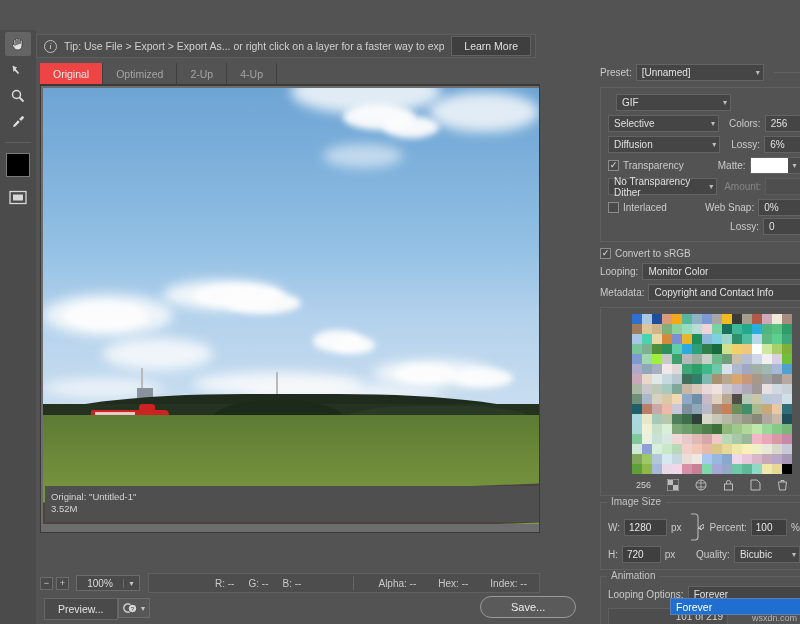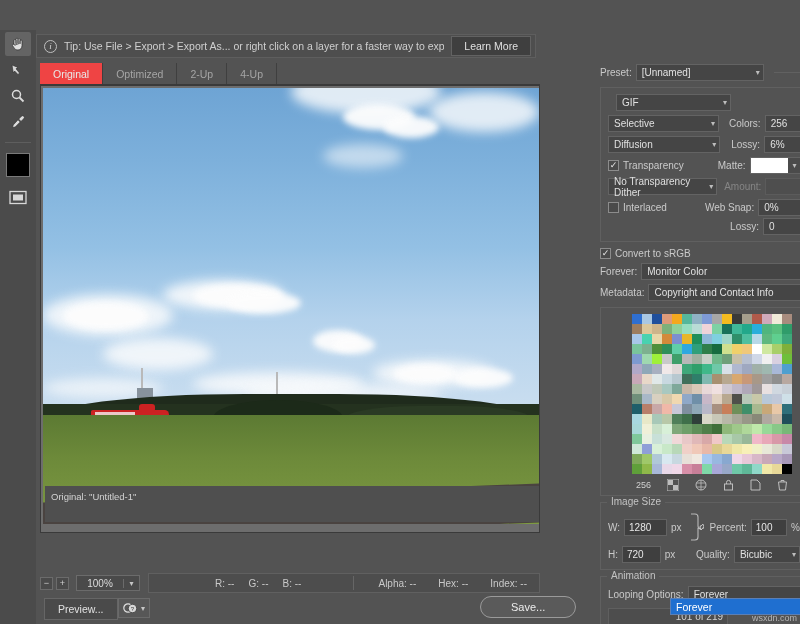--- a/index.html
+++ b/index.html
@@ -320,20 +320,21 @@
       <div class="plane" style="left:48px;top:322px;width:78px;height:9px;border-radius:4px 10px 10px 4px;"></div>
       <div class="plane" style="left:96px;top:316px;width:16px;height:8px;border-radius:3px;"></div>
       <div style="position:absolute;left:52px;top:324px;width:40px;height:3px;background:#f3f3f3;opacity:.8;"></div>
 
       <div class="field"></div>
       <div class="dirt"></div>
       <div class="road"></div>
 
       <div class="orig-label">
         <div>Original: "Untitled-1"</div>
+        <div>3.52M</div>
       </div>
     </div>
   </div>
 
   <div class="statusrow">
     <span class="zbtn">−</span>
     <span class="zbtn">+</span>
     <span class="zoombox">
       <span class="val">100%</span>
       <span class="arrow">▾</span>
@@ -449,21 +450,21 @@
         </span>
       </div>
     </div>
 
     <div style="margin:6px 8px 0 8px;">
       <div class="row">
         <span class="cb">✓</span>
         <span class="lbl">Convert to sRGB</span>
       </div>
       <div class="row">
-        <span class="lbl">Forever:</span>
+        <span class="lbl">Looping:</span>
         <span class="sel-box" style="flex:1 1 auto;">
           <span>Monitor Color</span>
           <span class="car">▾</span>
         </span>
       </div>
       <div class="row">
         <span class="lbl">Metadata:</span>
         <span class="sel-box" style="flex:1 1 auto;">
           <span>Copyright and Contact Info</span>
           <span class="car">▾</span>

